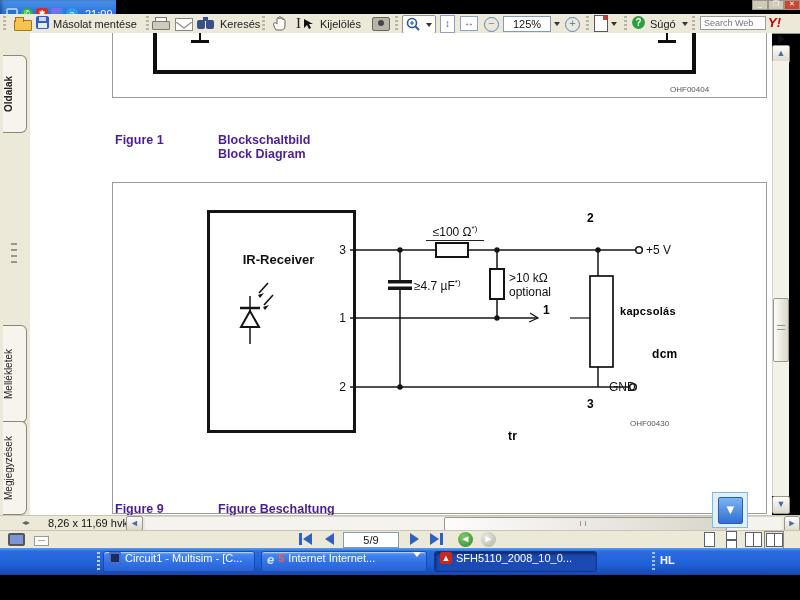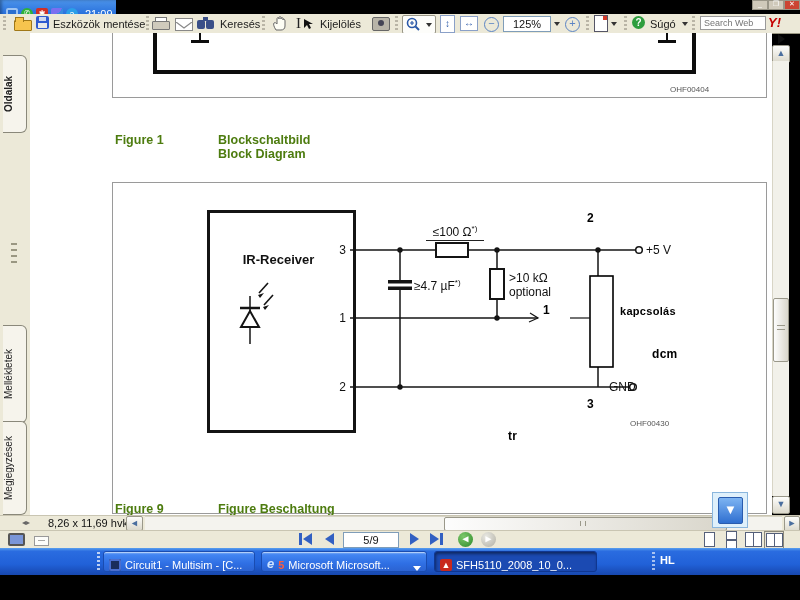--- a/index.html
+++ b/index.html
@@ -16,40 +16,40 @@
   .tlabel{font-size:11px;color:#1a1a1a;top:18px}
   .tbtnbox{border:1px solid #9a9788;background:#fdfdfa;border-radius:2px}
   .combo{border:1px solid #7f9db9;background:#fff;font-size:11px;color:#111;text-align:center;line-height:14px}
   .ddarrow{width:0;height:0;border-left:3px solid transparent;border-right:3px solid transparent;border-top:4px solid #333}
   
   .sidebar{left:0;top:33px;width:30px;height:482px;background:#ece9d8;border-right:1px solid #9a9782}
   .vtab{left:3px;width:23px;background:#f6f4ec;border:1px solid #8a887a;border-right:none;border-radius:6px 0 0 6px;writing-mode:vertical-rl;transform:rotate(180deg);font-size:10px;color:#222;text-align:center;overflow:hidden}
   
   .docpane{left:30px;top:33px;width:742px;height:482px;background:#fff;overflow:hidden}
   .frame{border:1px solid #9a9a9a}
-  .doc-bold{font-weight:bold;font-size:12.5px;color:#4d7c0f}
+  .doc-bold{font-weight:bold;font-size:12.5px;color:#4c1d95}
   .circ-t{font-size:12px;color:#111;white-space:nowrap}
   .hand{font-weight:bold;font-size:12px;color:#000;white-space:nowrap;letter-spacing:.3px}
   .code{font-size:8px;color:#555;white-space:nowrap}
   
   .sbbtn{background:linear-gradient(180deg,#fdfdfb,#dcd9cc);border:1px solid #9a988a;border-radius:2px;color:#4a6e9e;text-align:center}
   .vscrolltrack{left:772px;top:61px;width:16px;height:435px;background:#f2f1ea;border-left:1px solid #d8d5c6}
   .thumb{background:linear-gradient(90deg,#fdfdfd,#d9d6cb);border:1px solid #9a988a;border-radius:2px}
   .statusrow{left:0;top:515px;width:800px;height:15px;background:#ece9d8;border-top:1px solid #c9c5b2}
   .btoolbar{left:0;top:530px;width:800px;height:18px;background:#ece9d8;border-top:1px solid #c9c5b2}
   .navtri{top:532px;width:16px;height:14px}
   .pagebox{left:343px;top:532px;width:54px;height:14px;background:#fff;border:1px solid #7f9db9;font-size:11px;text-align:center;line-height:14px;color:#111}
   .layico{top:531px;width:18px;height:16px}
   .pg{position:absolute;background:#fff;border:1px solid #55607a}
   
   .taskbar{left:0;top:548px;width:800px;height:27px;background:linear-gradient(180deg,#5aa0ef 0%,#2a6ce0 12%,#2161d8 60%,#1747ae 100%)}
   .startbtn{left:0;top:548px;width:94px;height:27px;border-radius:0 13px 13px 0;background:linear-gradient(180deg,#8ed47e 0%,#42a43a 40%,#2d8a26 85%,#1e6e19 100%);box-shadow:inset 0 1px 1px rgba(255,255,255,.5),2px 0 3px rgba(0,0,0,.35);color:#fff;font-weight:bold;font-style:italic;font-size:16px;display:flex;align-items:center;gap:5px;padding-left:8px;box-sizing:border-box;text-shadow:1px 1px 1px rgba(0,0,0,.5)}
   .flag{width:17px;height:15px;display:grid;grid-template-columns:7px 7px;grid-template-rows:6px 6px;gap:1px;transform:skewY(-6deg)}
   .flag i{border-radius:1px}
-  .task{position:absolute;top:551px;height:21px;border-radius:3px;background:linear-gradient(180deg,#8ab6f8 0%,#4385f2 14%,#2f6fe4 60%,#2b63d2 100%);border:1px solid #1a4cb0;box-shadow:inset 0 1px 0 rgba(255,255,255,.4);color:#fff;font-size:11px;display:flex;align-items:flex-end;gap:4px;padding:0 5px;box-sizing:border-box;overflow:hidden;white-space:nowrap}
+  .task{position:absolute;top:551px;height:21px;border-radius:3px;background:linear-gradient(180deg,#8ab6f8 0%,#4385f2 14%,#2f6fe4 60%,#2b63d2 100%);border:1px solid #1a4cb0;box-shadow:inset 0 1px 0 rgba(255,255,255,.4);color:#fff;font-size:11px;display:flex;align-items:flex-start;gap:4px;padding:0 5px;box-sizing:border-box;overflow:hidden;white-space:nowrap}
   .task.active{background:#1b4ab2;box-shadow:inset 1px 2px 3px rgba(0,0,0,.45);border-color:#0f3690}
   .tray{left:684px;top:548px;width:116px;height:27px;background:linear-gradient(180deg,#4b93ea 0%,#2a72dd 50%,#1c55bd 100%);box-shadow:inset 2px 0 3px rgba(0,0,0,.3);display:flex;align-items:center;gap:3px;padding-left:6px;box-sizing:border-box}
   .tico{width:12px;height:12px;border-radius:2px}
   
   svg .w{stroke:#141414;stroke-width:1.5;fill:none}
   svg .thin{stroke:#141414;stroke-width:1.2;fill:none}
   svg .comp{fill:#fff;stroke:#141414;stroke-width:2}
   svg .dot{fill:#141414}
 </style>
 </head>
@@ -66,21 +66,21 @@
 
   <div class="a" style="left:14px;top:17px;width:17px;height:12px">
     <div class="a" style="left:0;top:3px;width:16px;height:9px;background:#f6c44e;border:1px solid #a07818;border-radius:1px"></div>
     <div class="a" style="left:1px;top:0;width:7px;height:4px;background:#f6c44e;border:1px solid #a07818;border-bottom:none"></div>
   </div>
 
   <div class="a" style="left:36px;top:16px;width:13px;height:13px;background:#2f5bd0;border-radius:2px">
     <div class="a" style="left:3px;top:1px;width:7px;height:4px;background:#cfd8ef"></div>
     <div class="a" style="left:2px;top:7px;width:9px;height:5px;background:#e9e9e9"></div>
   </div>
-  <div class="a tlabel" style="left:53px">Eszközök mentése</div>
+  <div class="a tlabel" style="left:53px">Másolat mentése</div>
   <div class="a grip" style="left:146px"></div>
 
   <div class="a" style="left:152px;top:17px;width:17px;height:12px">
     <div class="a" style="left:3px;top:0;width:10px;height:4px;background:#fff;border:1px solid #777"></div>
     <div class="a" style="left:0;top:4px;width:16px;height:7px;background:#cfcabc;border:1px solid #777;border-radius:1px"></div>
   </div>
 
   <div class="a" style="left:175px;top:18px;width:16px;height:11px;background:#fff;border:1px solid #888">
     <svg width="16" height="11" viewBox="0 0 16 11">
         <path d="M0 0 L8 6 L16 0" fill="none" stroke="#888" stroke-width="1.2"></path>
@@ -301,21 +301,21 @@
   <div class="a taskbar"></div>
   <div class="a" style="left:97px;top:552px;width:3px;height:19px;background:repeating-linear-gradient(180deg,rgba(255,255,255,.7) 0 2px,transparent 2px 4px)"></div>
 
   <div class="task" style="left:103px;width:152px">
     <span style="width:12px;height:12px;background:#1a2d5a;border-radius:2px;flex:none;box-shadow:inset 0 0 0 2px #4a6ece"></span>
     <span>Circuit1 - Multisim - [C...</span>
   </div>
   <div class="task" style="left:261px;width:166px">
     <span style="color:#cfe4ff;font-weight:bold;font-size:13px;flex:none;font-style:italic">e</span>
     <span style="color:#ff5a3c;font-weight:bold">5</span>
-    <span style="overflow:hidden">Microsoft Microsoft...</span>
+    <span style="overflow:hidden">Internet Internet...</span>
     <span style="margin-left:auto;flex:none;width:0;height:0;border-left:4px solid transparent;border-right:4px solid transparent;border-top:5px solid #fff"></span>
   </div>
   <div class="task active" style="left:434px;width:163px">
     <span style="width:12px;height:12px;background:#c8281e;border-radius:2px;flex:none;color:#fff;font-size:9px;line-height:12px;text-align:center">▲</span>
     <span>SFH5110_2008_10_0...</span>
   </div>
 
   <div class="a" style="left:652px;top:552px;width:3px;height:19px;background:repeating-linear-gradient(180deg,rgba(255,255,255,.6) 0 2px,transparent 2px 4px)"></div>
   <div class="a" style="left:660px;top:554px;color:#fff;font-size:11px;font-weight:bold">HL</div>
 

